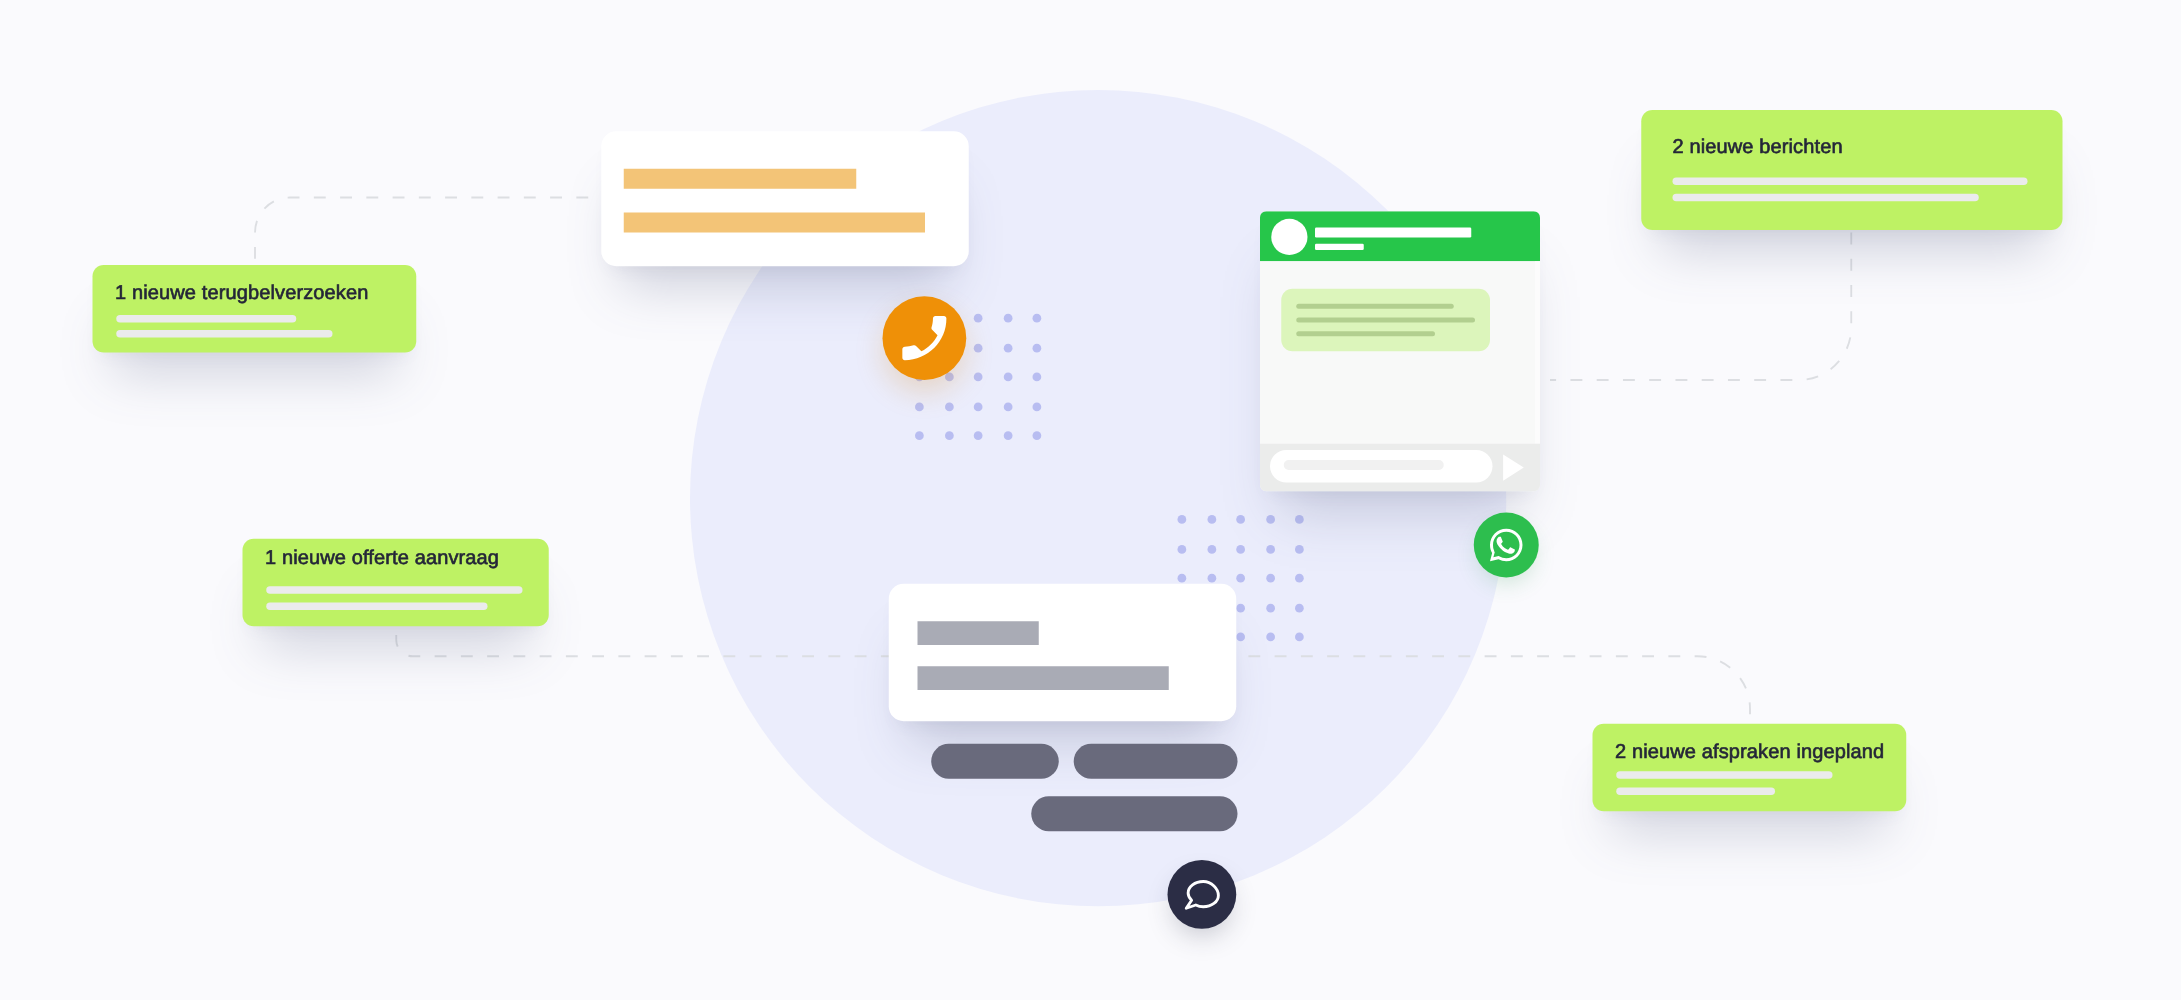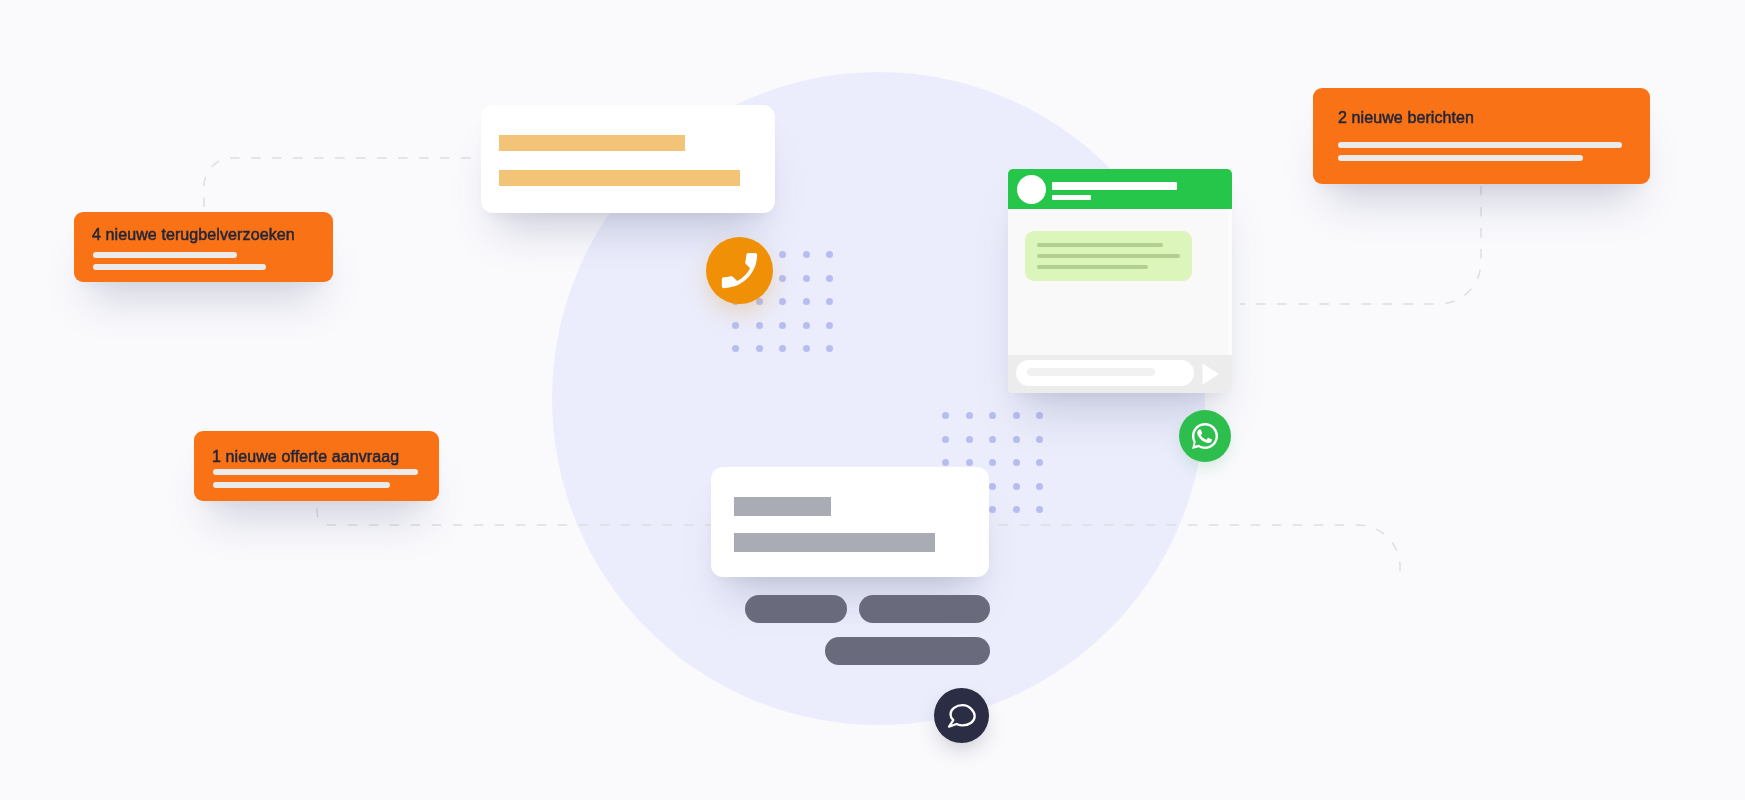--- a/index.html
+++ b/index.html
@@ -12,21 +12,21 @@
   #stage { position: relative; width: 1745px; height: 800px; overflow: hidden;
     background: #fafafd;
     -webkit-font-smoothing: antialiased; -moz-osx-font-smoothing: grayscale; }
 
   
   #bg-circle { position:absolute; left:552px; top:72px; width:653px; height:653px;
      border-radius:50%; background:#ebedfc; }
   #connectors { position:absolute; left:0; top:0; width:1745px; height:800px; }
 
   
-  .card { position:absolute; background:#f97316; border-radius:9px;
+  .card { position:absolute; background:#bef264; border-radius:9px;
      box-shadow: 0 8px 14px -8px rgba(86,92,126,0.10),
                  0 32px 42px -16px rgba(86,92,126,0.26); }
   .card .title { position:absolute; color:#242638; font-size:16px; font-weight:400;
      letter-spacing:0.1px; white-space:nowrap; line-height:16px;
      -webkit-text-stroke:0.5px #242638;
      -webkit-font-smoothing:antialiased; -moz-osx-font-smoothing:grayscale;
      will-change:transform; }
   .card .line { position:absolute; background:#ebebec; border-radius:3.5px; height:6px; }
 
   
@@ -99,37 +99,42 @@
 
   <div id="bg-circle"></div>
 
   <svg id="connectors" viewBox="0 0 1745 800" fill="none">
     <path d="M204 207 L204 186 A28 28 0 0 1 232 158 L487 158" stroke="#dcdee2" stroke-width="1.5" stroke-dasharray="9.5 11.5" fill="none"></path>
     <path d="M1481 186 L1481 262 A42 42 0 0 1 1439 304 L1240 304" stroke="#dcdee2" stroke-width="1.5" stroke-dasharray="9.5 11.5" fill="none"></path>
     <path d="M317 508 L317 512 A13 13 0 0 0 330 525 L1358 525 A42 42 0 0 1 1400 567 L1400 580" stroke="#dcdee2" stroke-width="1.5" stroke-dasharray="9.5 11.5" fill="none"></path>
   </svg>
 
   <div class="card" style="left:74px; top:212px; width:259px; height:70px;">
-    <div class="title" style="left:18px; top:15px;">4 nieuwe terugbelverzoeken</div>
+    <div class="title" style="left:18px; top:15px;">1 nieuwe terugbelverzoeken</div>
     <div class="line" style="left:19px; top:40px; width:144px;"></div>
     <div class="line" style="left:19px; top:52px; width:173px;"></div>
   </div>
 
   <div class="card" style="left:194px; top:431px; width:245px; height:70px;">
-    <div class="title" style="left:18px; top:18px;">1 nieuwe offerte aanvraag</div>
+    <div class="title" style="left:18px; top:8px;">1 nieuwe offerte aanvraag</div>
     <div class="line" style="left:19px; top:38px; width:205px;"></div>
     <div class="line" style="left:19px; top:51px; width:177px;"></div>
   </div>
 
   <div class="card" style="left:1313px; top:88px; width:337px; height:96px;">
     <div class="title" style="left:25px; top:22px;">2 nieuwe berichten</div>
     <div class="line" style="left:25px; top:54px; width:284px;"></div>
     <div class="line" style="left:25px; top:67px; width:245px;"></div>
   </div>
 
+  <div class="card" style="left:1274px; top:579px; width:251px; height:70px;">
+    <div class="title" style="left:18px; top:15px;">2 nieuwe afspraken ingepland</div>
+    <div class="line" style="left:19px; top:38px; width:173px;"></div>
+    <div class="line" style="left:19px; top:51px; width:127px;"></div>
+  </div>
 
   <div id="orange-card">
     <div class="obar" style="left:18px; top:30px; width:186px;"></div>
     <div class="obar" style="left:18px; top:65px; width:241px;"></div>
   </div>
 
   <div class="dotgrid" id="grid-top" style="left: 732px; top: 251px;">
       <div class="dot" style="left: 0px; top: 0px;"></div>
       <div class="dot" style="left: 23.5px; top: 0px;"></div>
       <div class="dot" style="left: 47px; top: 0px;"></div>

